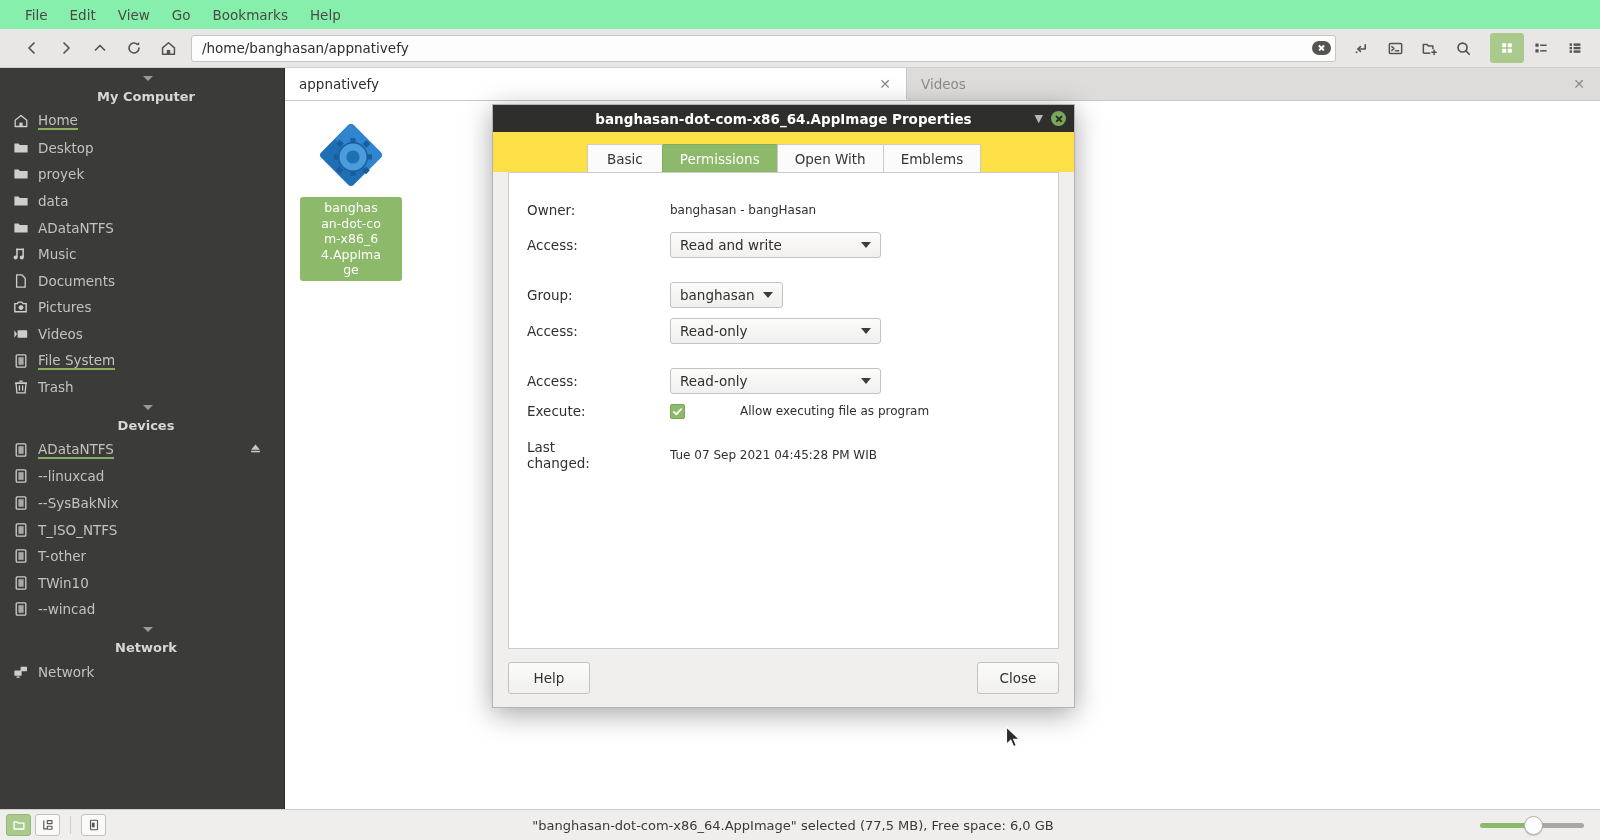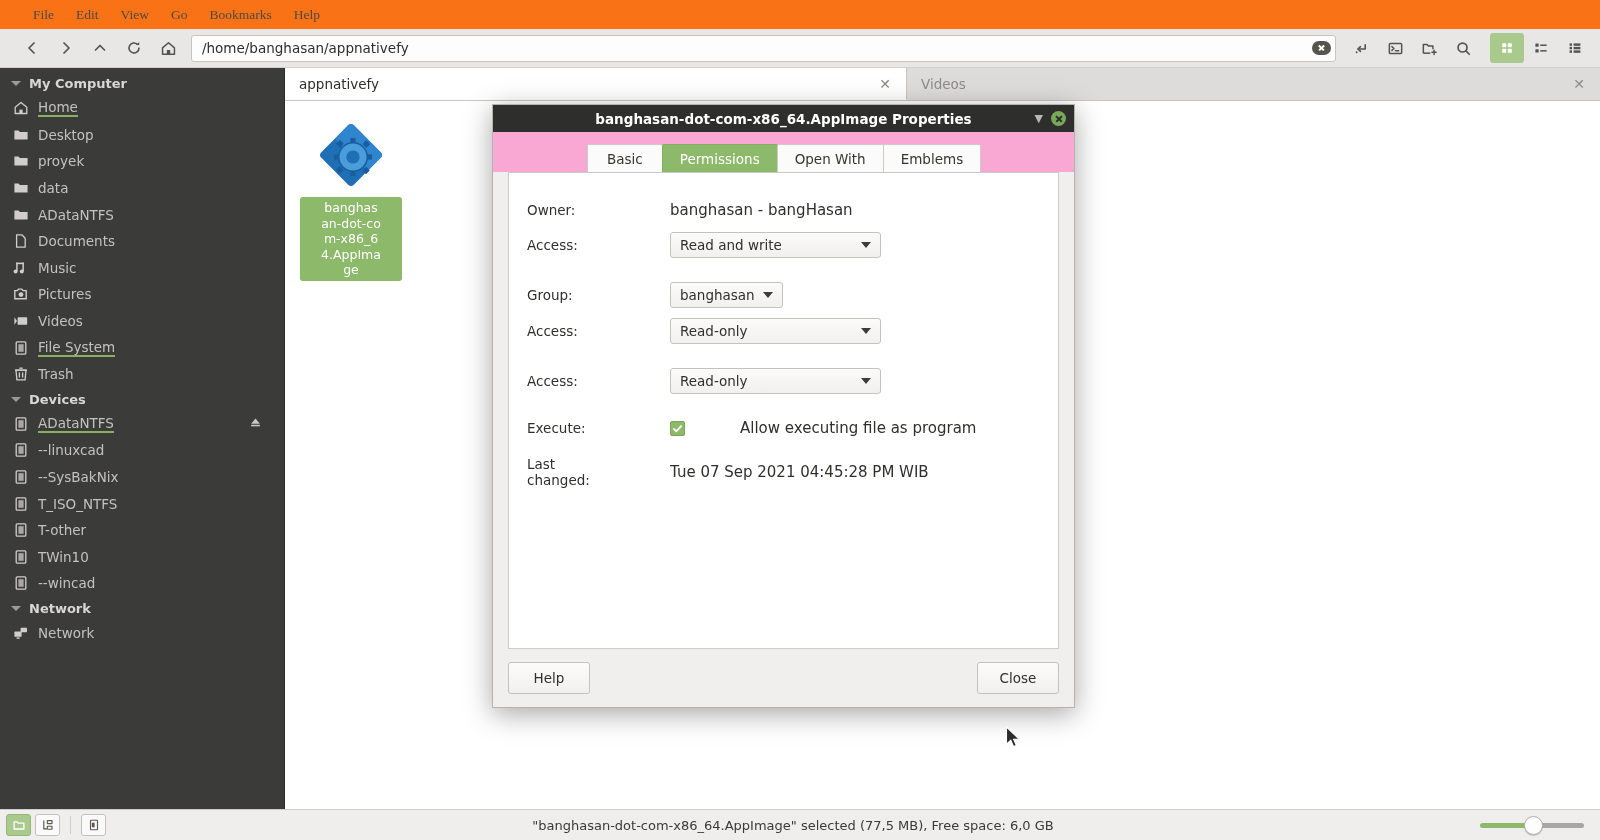--- a/index.html
+++ b/index.html
@@ -9,22 +9,22 @@
     font-size: 13px;
     background: #f2f1f0;
     overflow: hidden;
     -webkit-font-smoothing: antialiased;
   }
 
   #app { position: relative; width: 1600px; height: 840px; display: flex; flex-direction: column; }
 
   
   .menubar {
-    height: 29px; background: #f97316; display: flex; align-items: center;
-    padding-left: 22px; flex: none; font-family: Liberation Serif, serif;
+    height: 29px; background: #86efac; display: flex; align-items: center;
+    padding-left: 14px; flex: none;
   }
   .menubar .mi {
     padding: 4px 11px; color: #4a4a48; font-size: 13.5px; line-height: 16px;
     border-radius: 2px; cursor: default;
   }
 
   
   .toolbar {
     height: 39px; background: #e8e7e6; display: flex; align-items: center;
     padding: 0 8px 0 15px; gap: 0px; flex: none;
@@ -68,20 +68,21 @@
   
   .sidebar {
     width: 285px; flex: none; background: #3b3b3a; color: #c7c6c4;
     padding-top: 4px; overflow: hidden; font-size: 13.5px;
     border-right: 1px solid #2d2d2c;
   }
   .sb-group {
     display: flex; align-items: center; gap: 8px;
     padding: 4px 0 4px 8px; font-weight: bold; color: #d8d7d5; font-size: 13px;
     cursor: default;
+    flex-direction: column;
   }
   .sb-caret {
     width: 0; height: 0; border-left: 5px solid transparent; border-right: 5px solid transparent;
     border-top: 5px solid #9b9a98; margin-left: 3px;
   }
   .sb-item {
     display: flex; align-items: center; gap: 9px; height: 26.6px;
     padding-left: 13px; cursor: default; position: relative;
   }
   .sb-label { color: #c3c2c0; white-space: nowrap; }
@@ -163,37 +164,37 @@
     position: relative;
   }
   .dlg-close::before, .dlg-close::after {
     content: ""; position: absolute; width: 8px; height: 1.7px; background: #2e2e2c;
   }
   .dlg-close::before { transform: rotate(45deg); }
   .dlg-close::after { transform: rotate(-45deg); }
 
   .dlg-tabs {
     height: 40px; display: flex; align-items: flex-end; justify-content: center; gap: 0;
-    flex: none; padding-bottom: 0; background: #f9a8d4;
+    flex: none; padding-bottom: 0; background: #fde047;
   }
   .dtab {
     height: 28px; min-width: 76px; padding: 0 17px; display: flex; align-items: center;
     justify-content: center; background: #fbfbfb; border: 1px solid #cdcbc8;
     border-bottom: none; font-size: 13.5px; color: #36352f; cursor: default;
     margin-right: -1px; border-radius: 2px 2px 0 0;
   }
   .dtab.active { background: #8db96a; color: #fff; border-color: #7fae5c; }
 
   .dlg-content {
     flex: 1 1 auto; margin: 0 15px; background: #fff; border: 1px solid #cdcbc8;
     padding: 22px 18px 0 18px; overflow: hidden;
   }
   .frow { display: flex; align-items: center; min-height: 30px; gap: 48px; }
   .flabel { width: 95px; flex: none; color: #2f2f2d; font-size: 13.5px; }
-  .fvalue { color: #2f2f2d; font-size: 15px; }
+  .fvalue { color: #2f2f2d; font-size: 12px; }
 
   .combo {
     height: 26px; border: 1px solid #c4c2bf; border-radius: 3px;
     background: linear-gradient(#fbfbfa,#f1f0ee);
     display: inline-flex; align-items: center; padding: 0 9px; font-size: 13.5px;
     color: #2f2f2d; cursor: default; position: relative;
   }
   .combo.wide { width: 211px; padding-right: 20px; }
   .combo .arrow {
     width: 0; height: 0; border-left: 5px solid transparent; border-right: 5px solid transparent;
@@ -371,37 +372,37 @@
         <div class="sb-item">
           <span class="sb-ico">
             <svg xmlns="http://www.w3.org/2000/svg" width="16" height="16" viewBox="0 0 16 16" fill="currentColor">
               <path d="M1.4 3.4h4.2l1.2 1.6h7.8v7.6H1.4z"></path>
             </svg>
           </span>
           <span class="sb-label">ADataNTFS</span>
         </div>
         <div class="sb-item">
           <span class="sb-ico">
-            <svg xmlns="http://www.w3.org/2000/svg" width="16" height="16" viewBox="0 0 16 16" fill="none" stroke="currentColor" stroke-width="1.3" stroke-linejoin="round">
-              <path d="M3.6 1.8h5.2l3.4 3.4v9H3.6z"></path>
-            </svg>
-          </span>
-          <span class="sb-label">Documents</span>
-        </div>
-        <div class="sb-item">
-          <span class="sb-ico">
             <svg xmlns="http://www.w3.org/2000/svg" width="16" height="16" viewBox="0 0 16 16" fill="currentColor">
               <rect x="3.2" y="2.6" width="1.5" height="8.4"></rect>
               <rect x="9.4" y="2.6" width="1.5" height="8.4"></rect>
               <rect x="3.2" y="2.6" width="7.7" height="1.6"></rect>
               <circle cx="2.6" cy="11.6" r="2"></circle>
               <circle cx="8.8" cy="11.6" r="2"></circle>
             </svg>
           </span>
           <span class="sb-label">Music</span>
+        </div>
+        <div class="sb-item">
+          <span class="sb-ico">
+            <svg xmlns="http://www.w3.org/2000/svg" width="16" height="16" viewBox="0 0 16 16" fill="none" stroke="currentColor" stroke-width="1.3" stroke-linejoin="round">
+              <path d="M3.6 1.8h5.2l3.4 3.4v9H3.6z"></path>
+            </svg>
+          </span>
+          <span class="sb-label">Documents</span>
         </div>
         <div class="sb-item">
           <span class="sb-ico">
             <svg xmlns="http://www.w3.org/2000/svg" width="16" height="16" viewBox="0 0 16 16" fill="none" stroke="currentColor" stroke-width="1.4">
               <path d="M1.8 4.6h2.6l1-1.5h3.5l1 1.5h3.3v8.2H1.8z"></path>
               <circle cx="8" cy="8.6" r="2.4" fill="currentColor" stroke="none"></circle>
             </svg>
           </span>
           <span class="sb-label">Pictures</span>
         </div>
@@ -635,21 +636,21 @@
           <span class="arrow"></span>
         </div>
       </div>
       <div class="frow" style="margin-top:20px">
         <div class="flabel">Access:</div>
         <div class="combo wide">
           <span>Read-only</span>
           <span class="arrow"></span>
         </div>
       </div>
-      <div class="frow" style="margin-top:17px">
+      <div class="frow" style="">
         <div class="flabel">Execute:</div>
         <span class="chk">
           <svg width="11" height="11" viewBox="0 0 12 12" fill="none" stroke="#fff" stroke-width="2" stroke-linecap="round" stroke-linejoin="round">
               <polyline points="2,6.4 4.7,9 10,3.4"></polyline>
             </svg>
         </span>
         <span class="fvalue">Allow executing file as program</span>
       </div>
       <div class="frow" style="margin-top:13px">
         <div class="flabel">Last changed:</div>

